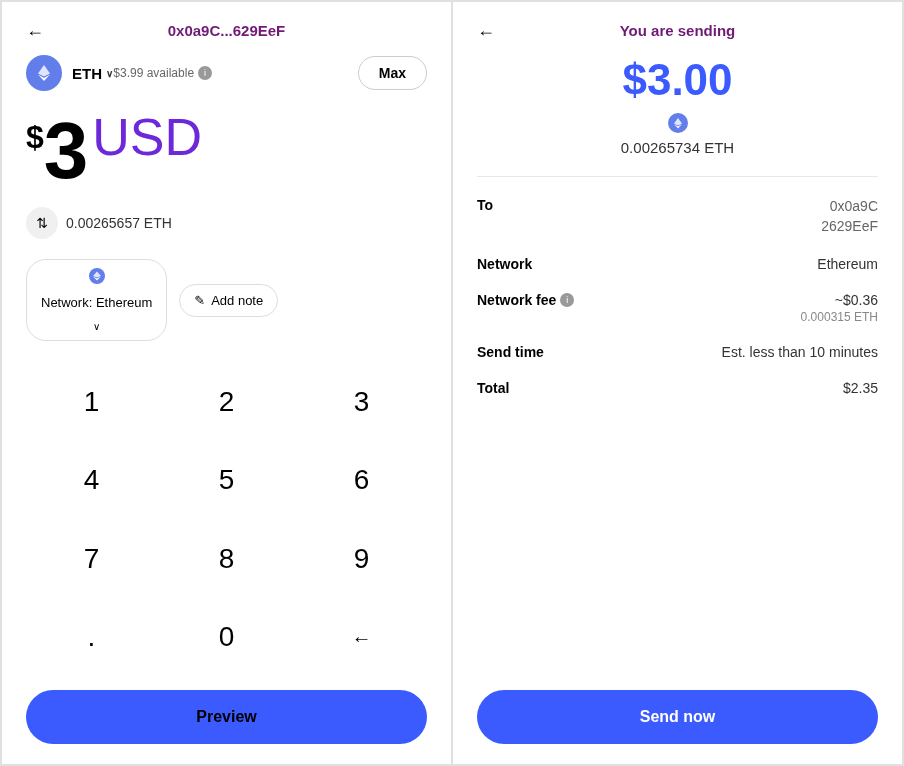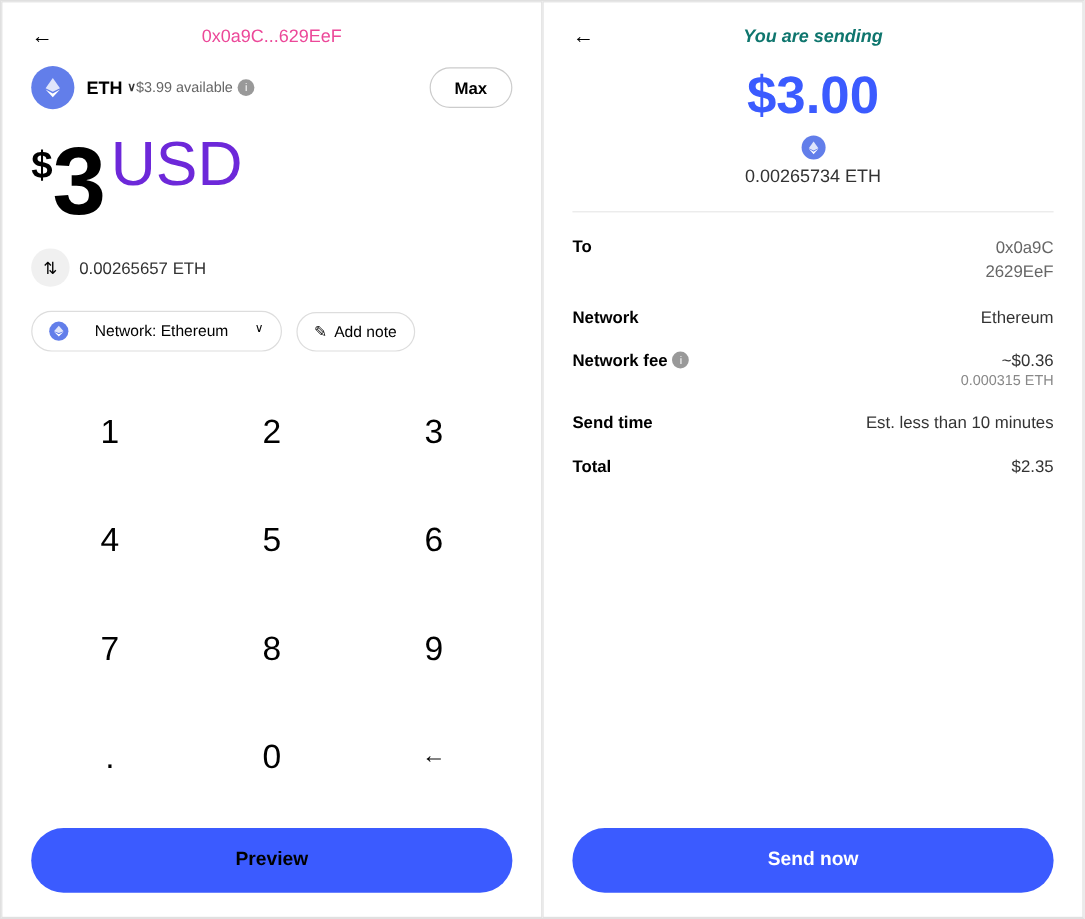--- a/index.html
+++ b/index.html
@@ -43,27 +43,26 @@
     .back-arrow {
       position: absolute;
       left: 0;
       font-size: 18px;
       color: #000;
       cursor: pointer;
     }
     .header-title {
       font-size: 15px;
       font-weight: 600;
-      color: #0f766e;
-      font-style: italic;
+      color: #701a75;
     }
     .header-address {
       font-size: 15px;
-      font-weight: 400;
-      color: #ec4899;
+      font-weight: 700;
+      color: #701a75;
     }
 
     
     .token-row {
       display: flex;
       align-items: center;
       justify-content: space-between;
       margin-bottom: 20px;
     }
     .token-info {
@@ -178,29 +177,30 @@
 
     
     .action-row {
       display: flex;
       align-items: center;
       gap: 12px;
       margin-bottom: 24px;
     }
     .network-btn {
       display: flex;
-      align-items: flex-start;
-      gap: 22px;
+      align-items: center;
+      gap: 11px;
       padding: 8px 14px;
       border: 1.5px solid #ddd;
       border-radius: 20px;
       background: white;
       font-size: 13px;
       font-weight: 500;
       cursor: pointer;
+      flex-direction: column;
     }
     .network-icon {
       width: 16px;
       height: 16px;
       background: #627eea;
       border-radius: 50%;
       display: flex;
       align-items: center;
       justify-content: center;
       color: white;

